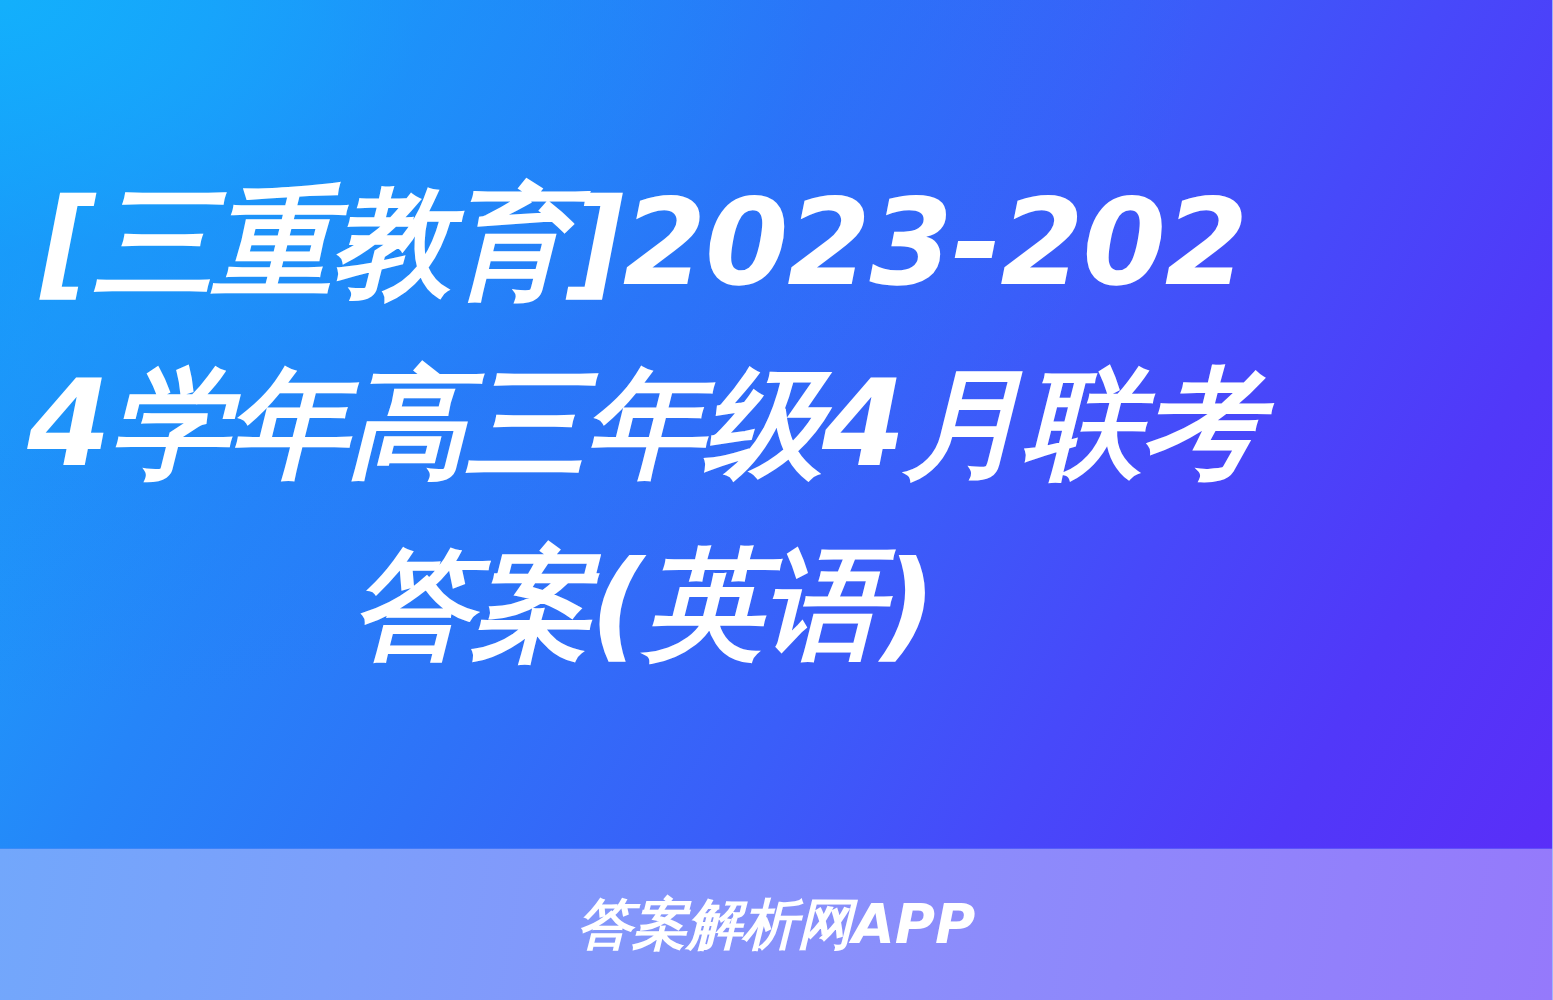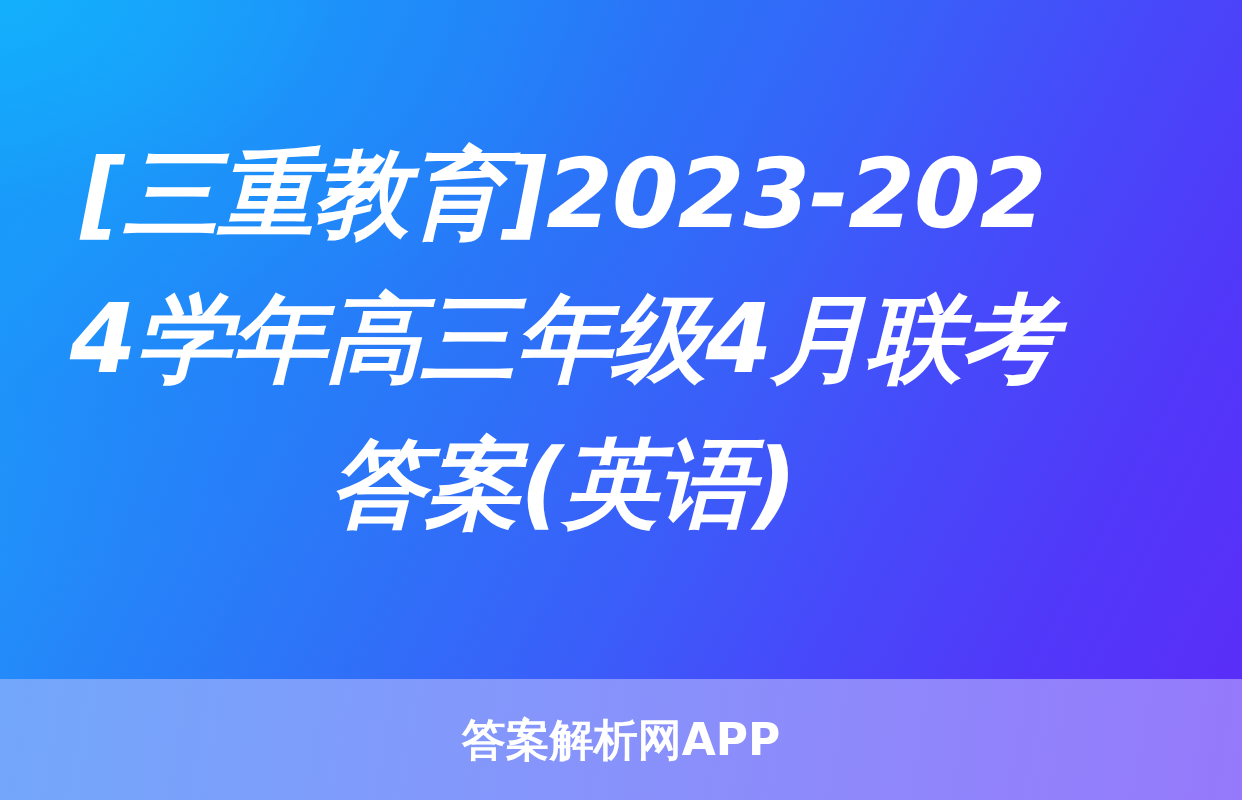--- a/index.html
+++ b/index.html
@@ -75,21 +75,21 @@
 
   
   #title-wrap {
     position: absolute;
     left: 0;
     top: 0;
     width: 1078px;
     height: 679px;
     display: flex;
     align-items: center;
-    justify-content: flex-end;
+    justify-content: flex-start;
   }
   #title {
     width: 1030px;
     margin: 0;
     text-align: center;
     color: #ffffff;
     font-family: "DejaVu Sans", "Liberation Sans", sans-serif;
     font-size: 96px;
     line-height: 145px;
     font-weight: 700;
@@ -101,20 +101,21 @@
   }
 
   
   #brand-text {
     margin: 0;
     color: #ffffff;
     font-family: "DejaVu Sans", "Liberation Sans", sans-serif;
     font-size: 44px;
     line-height: 48px;
     font-weight: 700;
+    font-style: italic;
     letter-spacing: 0px;
     white-space: nowrap;
   }
 </style>
 </head>
 <body>
 
 <div id="cover">
 
   <div id="hero">

